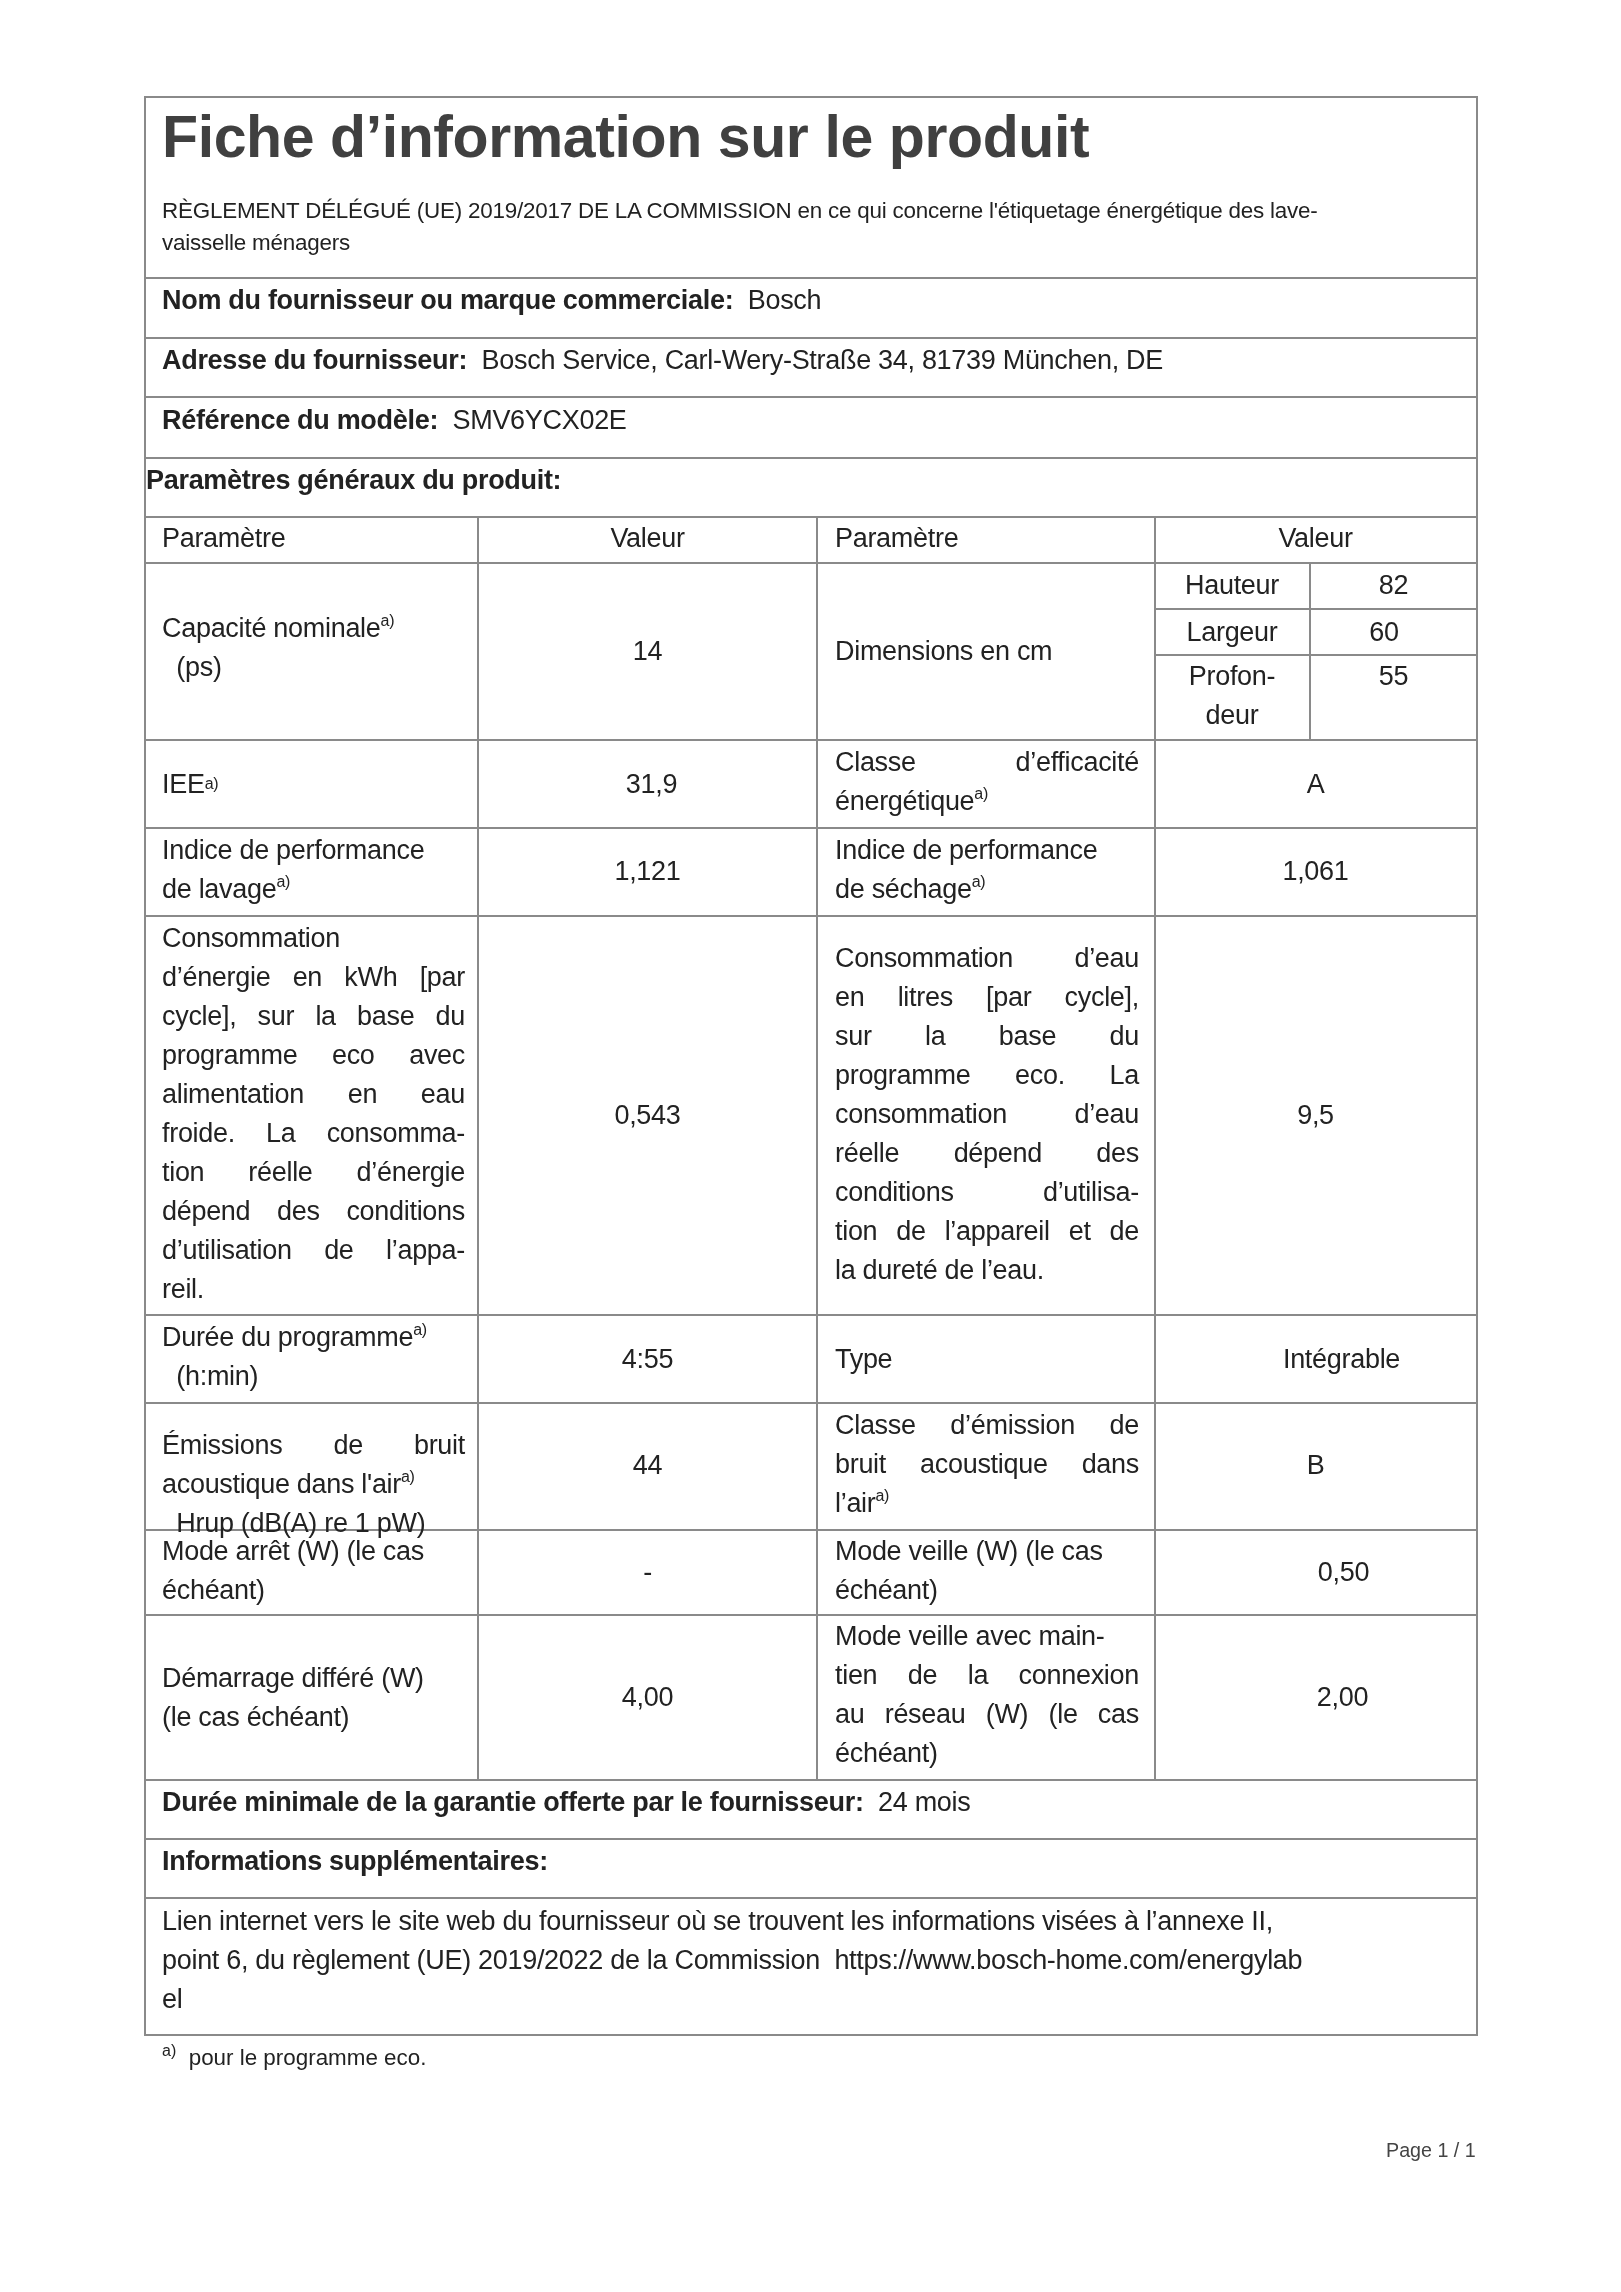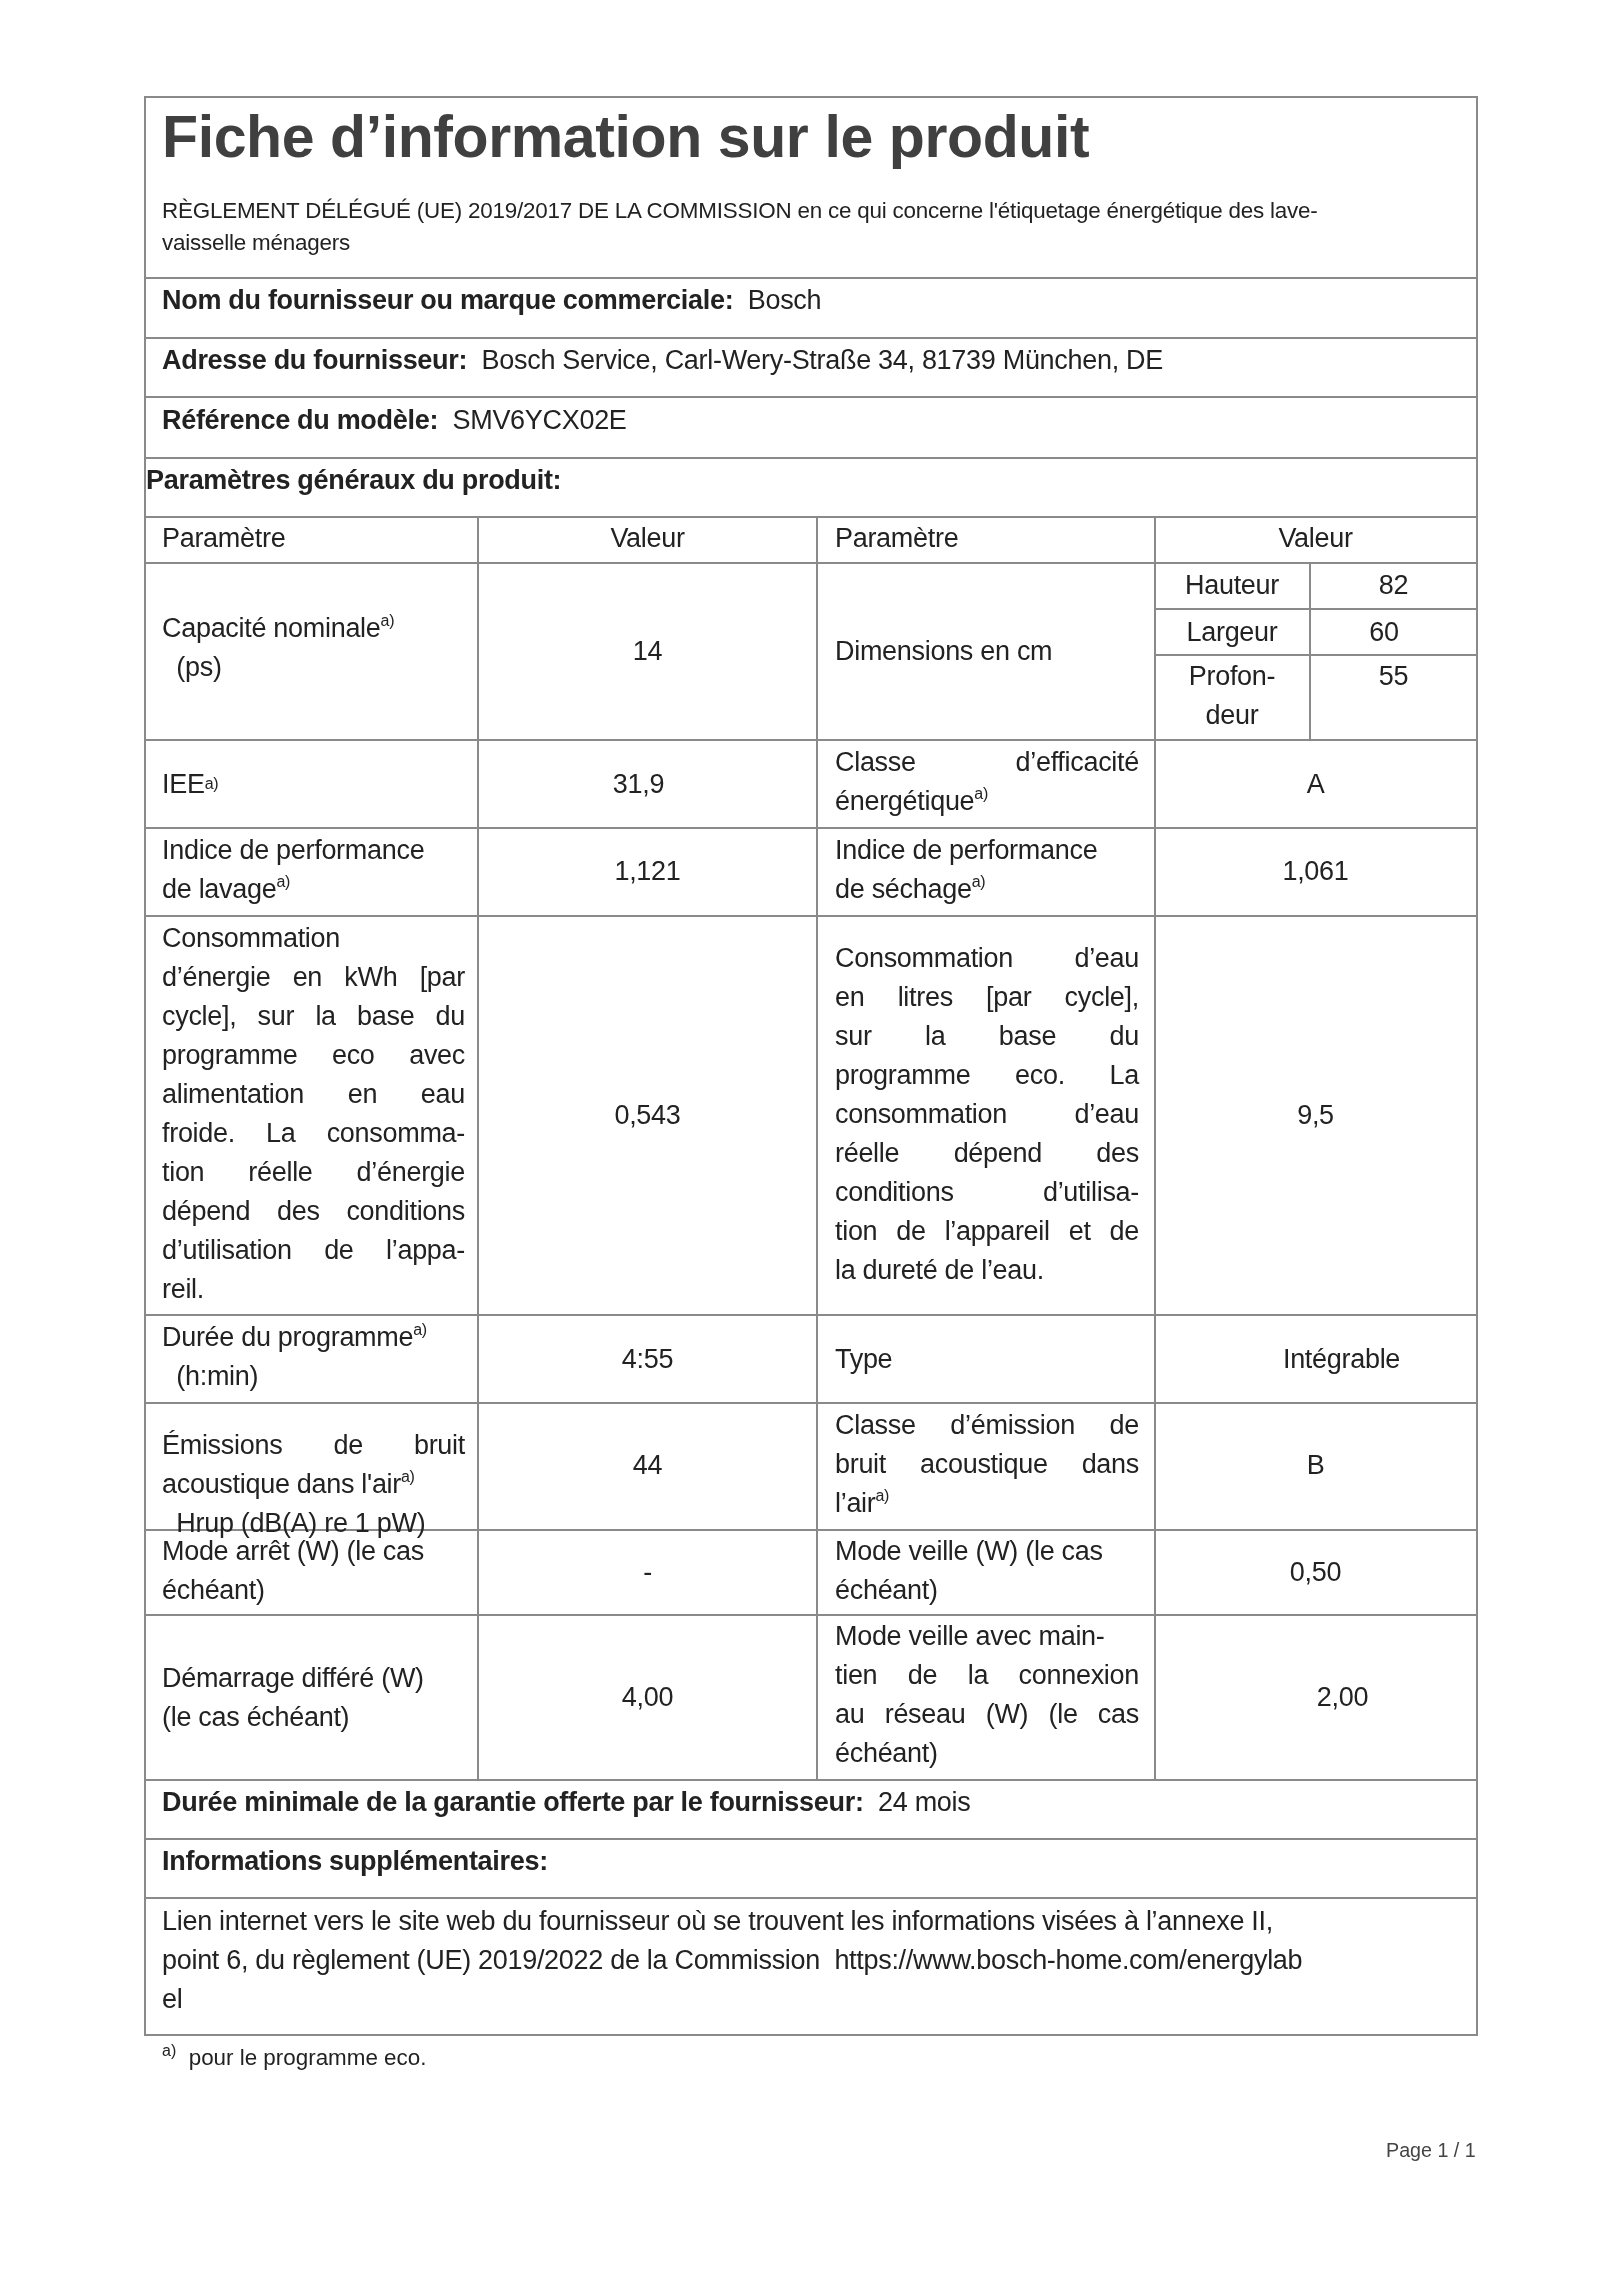--- a/index.html
+++ b/index.html
@@ -93,21 +93,21 @@
 <div class="cell txt center" style="left:1155px; width:154px; top:657px;">
   <div>Profon-</div>
   <div>deur</div>
 </div>
 <div class="cell txt center" style="left:1311px; width:165px; top:657px;">55</div>
 
 <div class="cell txt flexl" style="left:162px; top:741px; height:86px;">
   <span>IEE</span>
     <sup>a)</sup>
 </div>
-<div class="cell txt flexc" style="left:470px; width:337px; top:741px; height:86px;">31,9</div>
+<div class="cell txt flexc" style="left:483px; width:337px; top:741px; height:86px;">31,9</div>
 <div class="cell txt" style="left:835px; width:304px; top:743px;">
   <div class="justify">Classe d’efficacité</div>
   <div><span>énergétique</span><sup>a)</sup></div>
 </div>
 <div class="cell txt flexc" style="left:1155px; width:321px; top:741px; height:86px;">A</div>
 
 <div class="cell txt" style="left:162px; width:303px; top:831px;">
   <div>Indice de performance</div>
   <div><span>de lavage</span><sup>a)</sup></div>
 </div>
@@ -167,21 +167,21 @@
 
 <div class="cell txt" style="left:162px; width:303px; top:1532px;">
   <div>Mode arrêt (W) (le cas</div>
   <div>échéant)</div>
 </div>
 <div class="cell txt flexc" style="left:479px; width:337px; top:1531px; height:83px;">-</div>
 <div class="cell txt" style="left:835px; width:304px; top:1532px;">
   <div>Mode veille (W) (le cas</div>
   <div>échéant)</div>
 </div>
-<div class="cell txt flexc" style="left:1155px; width:321px; top:1531px; height:83px;">0,50</div>
+<div class="cell txt flexc" style="left:1183px; width:321px; top:1531px; height:83px;">0,50</div>
 
 <div class="cell txt flexl" style="left:162px; width:303px; top:1616px; height:163px;">
   <div>
     <div>Démarrage différé (W)</div>
     <div>(le cas échéant)</div>
   </div>
 </div>
 <div class="cell txt flexc" style="left:479px; width:337px; top:1616px; height:163px;">4,00</div>
 <div class="cell txt" style="left:835px; width:304px; top:1617px;">
   <div>Mode veille avec main-</div>

